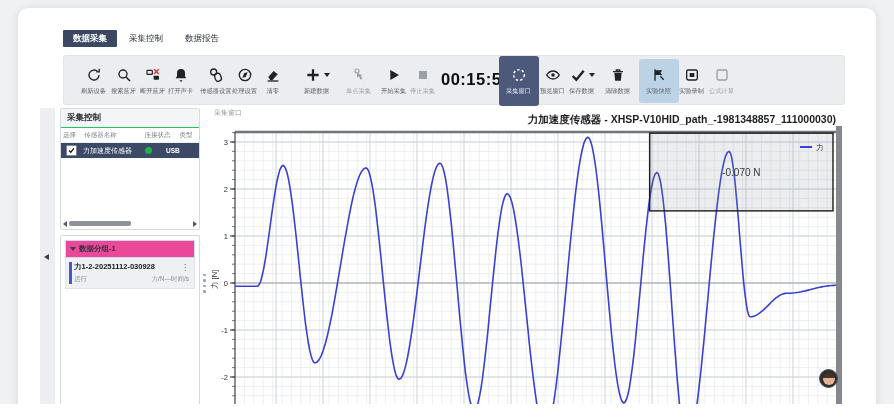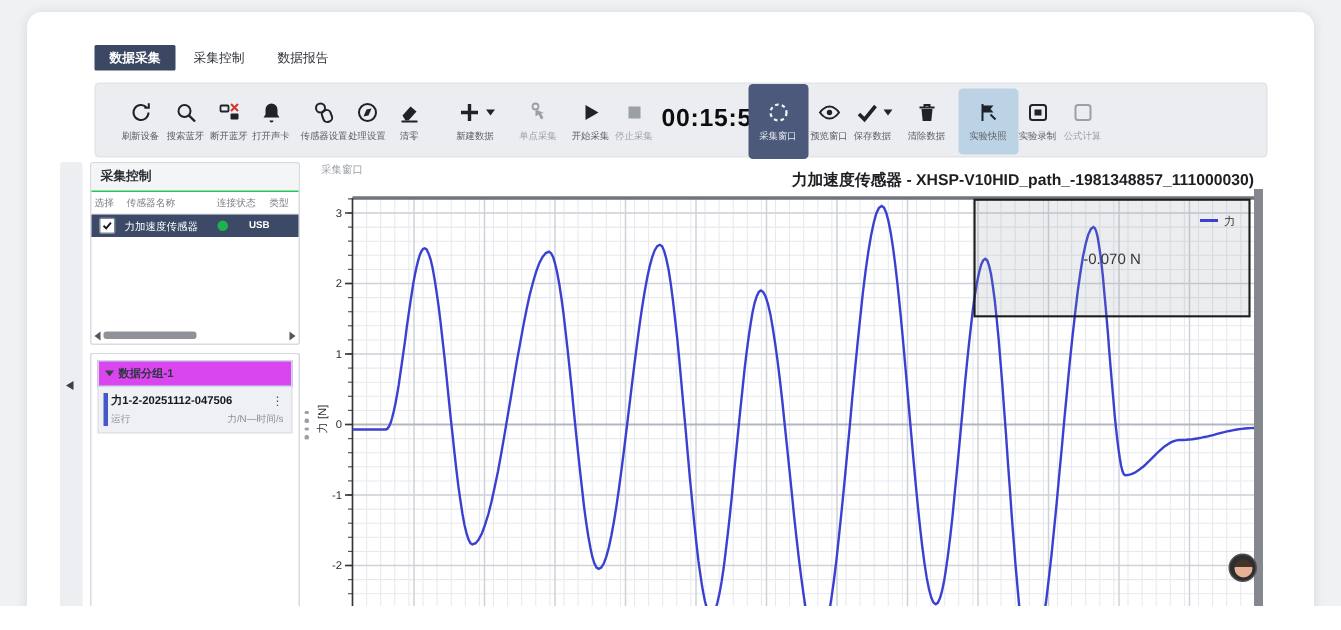--- a/index.html
+++ b/index.html
@@ -43,21 +43,21 @@
   .cbx{width:9px;height:9px;background:#fff;border:1px solid #7d8597;border-radius:1.5px;
        display:inline-flex;align-items:center;justify-content:center;margin-left:3px;}
   .cbx svg{width:7px;height:7px;}
   .dot{width:7px;height:7px;border-radius:50%;display:inline-block;}
   .hscroll{position:absolute;left:2px;right:2px;bottom:2px;height:7px;display:flex;align-items:center;}
   .harrow{width:0;height:0;border-top:3px solid transparent;border-bottom:3px solid transparent;}
   .harrow.l{border-right:4px solid #555;}
   .harrow.r{border-left:4px solid #555;margin-left:auto;}
   .hthumb{height:5px;width:62px;background:#8f9399;border-radius:2px;margin-left:2px;}
   .p-data{top:227px;height:195px;border-bottom:none;}
-  .grow{display:flex;align-items:center;gap:3px;background:#d946ef;color:#2e3440;font-size:7.5px;
+  .grow{display:flex;align-items:center;gap:3px;background:#ec4899;color:#2e3440;font-size:7.5px;
         font-weight:700;margin:4px 4px 0 4px;padding:3px 4px;border:1px solid #cdd9e6;}
   .gcaret{width:0;height:0;border-left:3px solid transparent;border-right:3px solid transparent;
         border-top:4px solid #3a3f46;}
   .dcard{margin:0 4px;background:#eef0f3;border:1px solid #e0e3e7;border-top:none;position:relative;
         padding:4px 5px 4px 8px;}
   .dbar{position:absolute;left:3px;top:4px;bottom:4px;width:3px;background:#4658c8;}
   .drow1{display:flex;justify-content:space-between;align-items:center;}
   .dname{font-size:7.5px;font-weight:700;color:#16181b;white-space:nowrap;}
   .dmenu{font-size:8px;color:#4a4e55;}
   .drow2{display:flex;justify-content:space-between;font-size:6.5px;color:#8a8f96;margin-top:3px;}
@@ -320,21 +320,21 @@
     </div>
 
     <div class="panel p-data">
       <div class="grow">
         <span class="gcaret"></span>
         <span>数据分组-1</span>
       </div>
       <div class="dcard">
         <span class="dbar"></span>
         <div class="drow1">
-          <span class="dname">力1-2-20251112-047506</span>
+          <span class="dname">力1-2-20251112-030928</span>
           <span class="dmenu">⋮</span>
         </div>
         <div class="drow2">
           <span>运行</span>
           <span>力/N—时间/s</span>
         </div>
       </div>
     </div>
 
     <div class="splitter">

